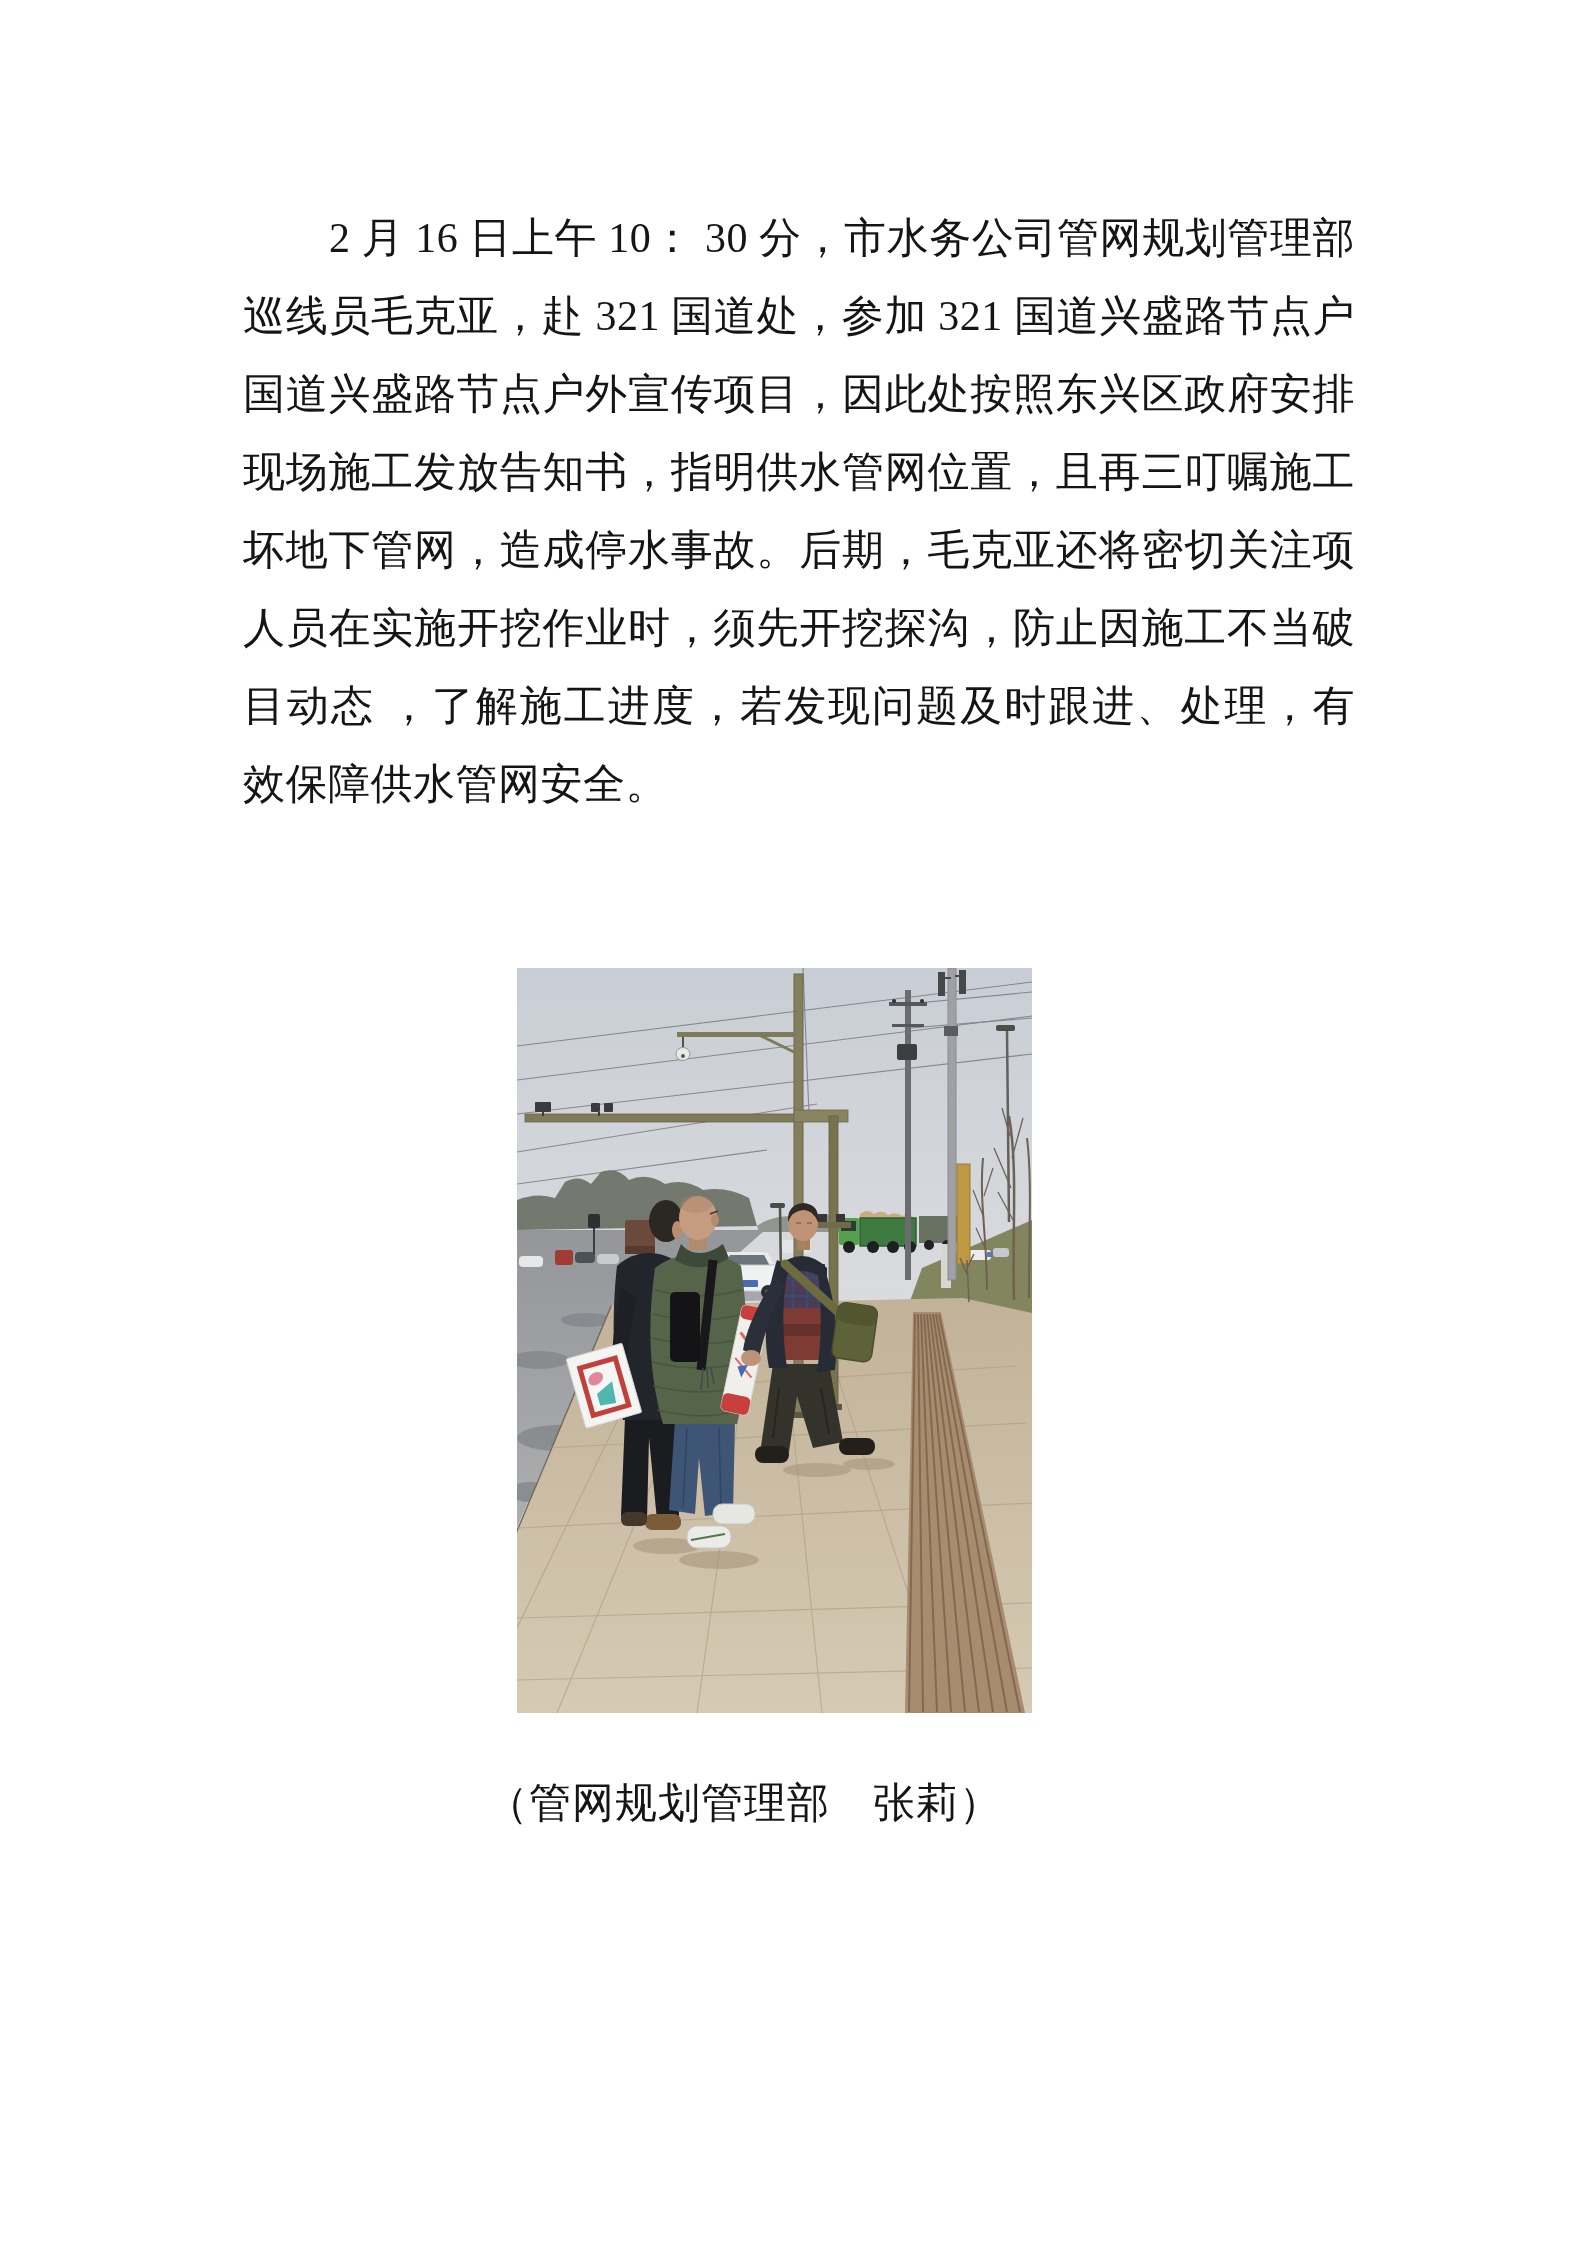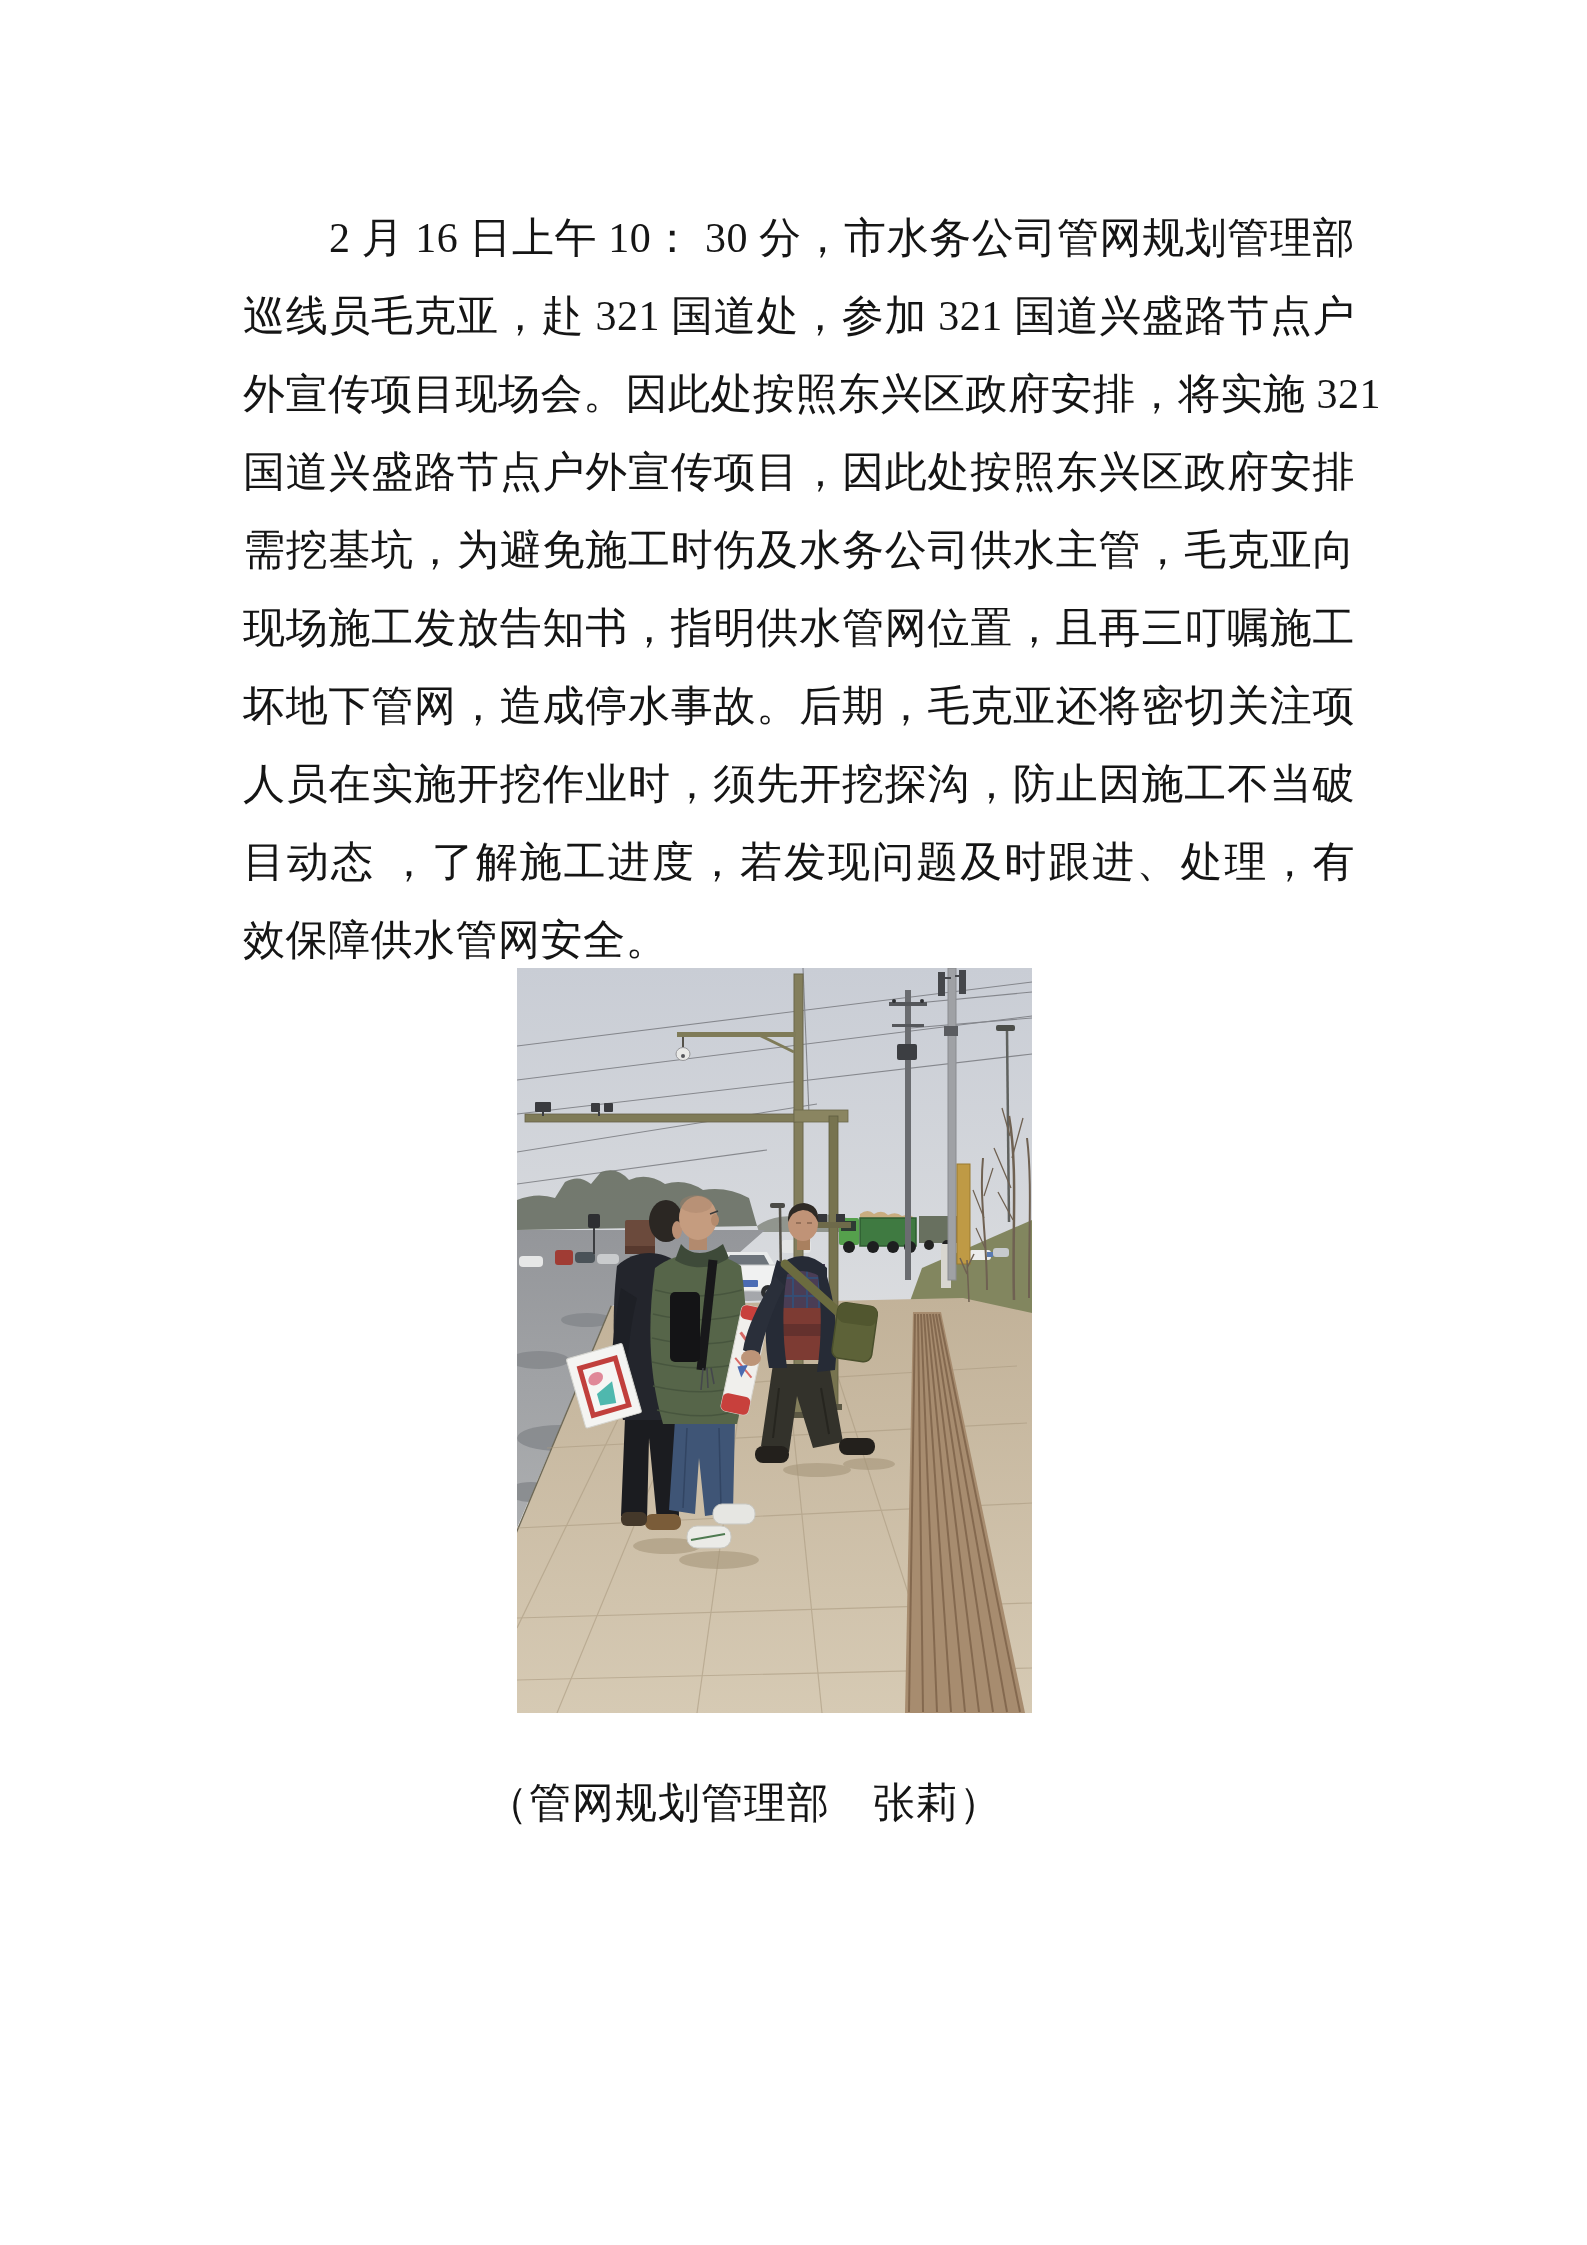--- a/index.html
+++ b/index.html
@@ -26,23 +26,21 @@
   .photo svg{display:block;width:100%;height:100%;}
 </style>
 </head>
 <body>
 
 <div class="page">
 
   <div class="text-block">
       <div class="para-line first">2 月 16 日上午 10： 30 分，市水务公司管网规划管理部</div>
       <div class="para-line">巡线员毛克亚，赴 321 国道处，参加 321 国道兴盛路节点户</div>
-      <div class="para-line">外宣传项目现场会。因此处按照东兴区政府安排，将实施 321</div>
       <div class="para-line">国道兴盛路节点户外宣传项目，因此处按照东兴区政府安排</div>
-      <div class="para-line">需挖基坑，为避免施工时伤及水务公司供水主管，毛克亚向</div>
       <div class="para-line">现场施工发放告知书，指明供水管网位置，且再三叮嘱施工</div>
       <div class="para-line">坏地下管网，造成停水事故。后期，毛克亚还将密切关注项</div>
       <div class="para-line">人员在实施开挖作业时，须先开挖探沟，防止因施工不当破</div>
       <div class="para-line">目动态 ，了解施工进度，若发现问题及时跟进、处理，有</div>
       <div class="para-line last">效保障供水管网安全。</div>
     </div>
 
   <div class="photo">
     <svg viewBox="0 0 515 745" preserveAspectRatio="none" role="img" aria-label="街边人行道现场照片：三人在321国道旁交流，巡线员发放告知书">
       <defs>

